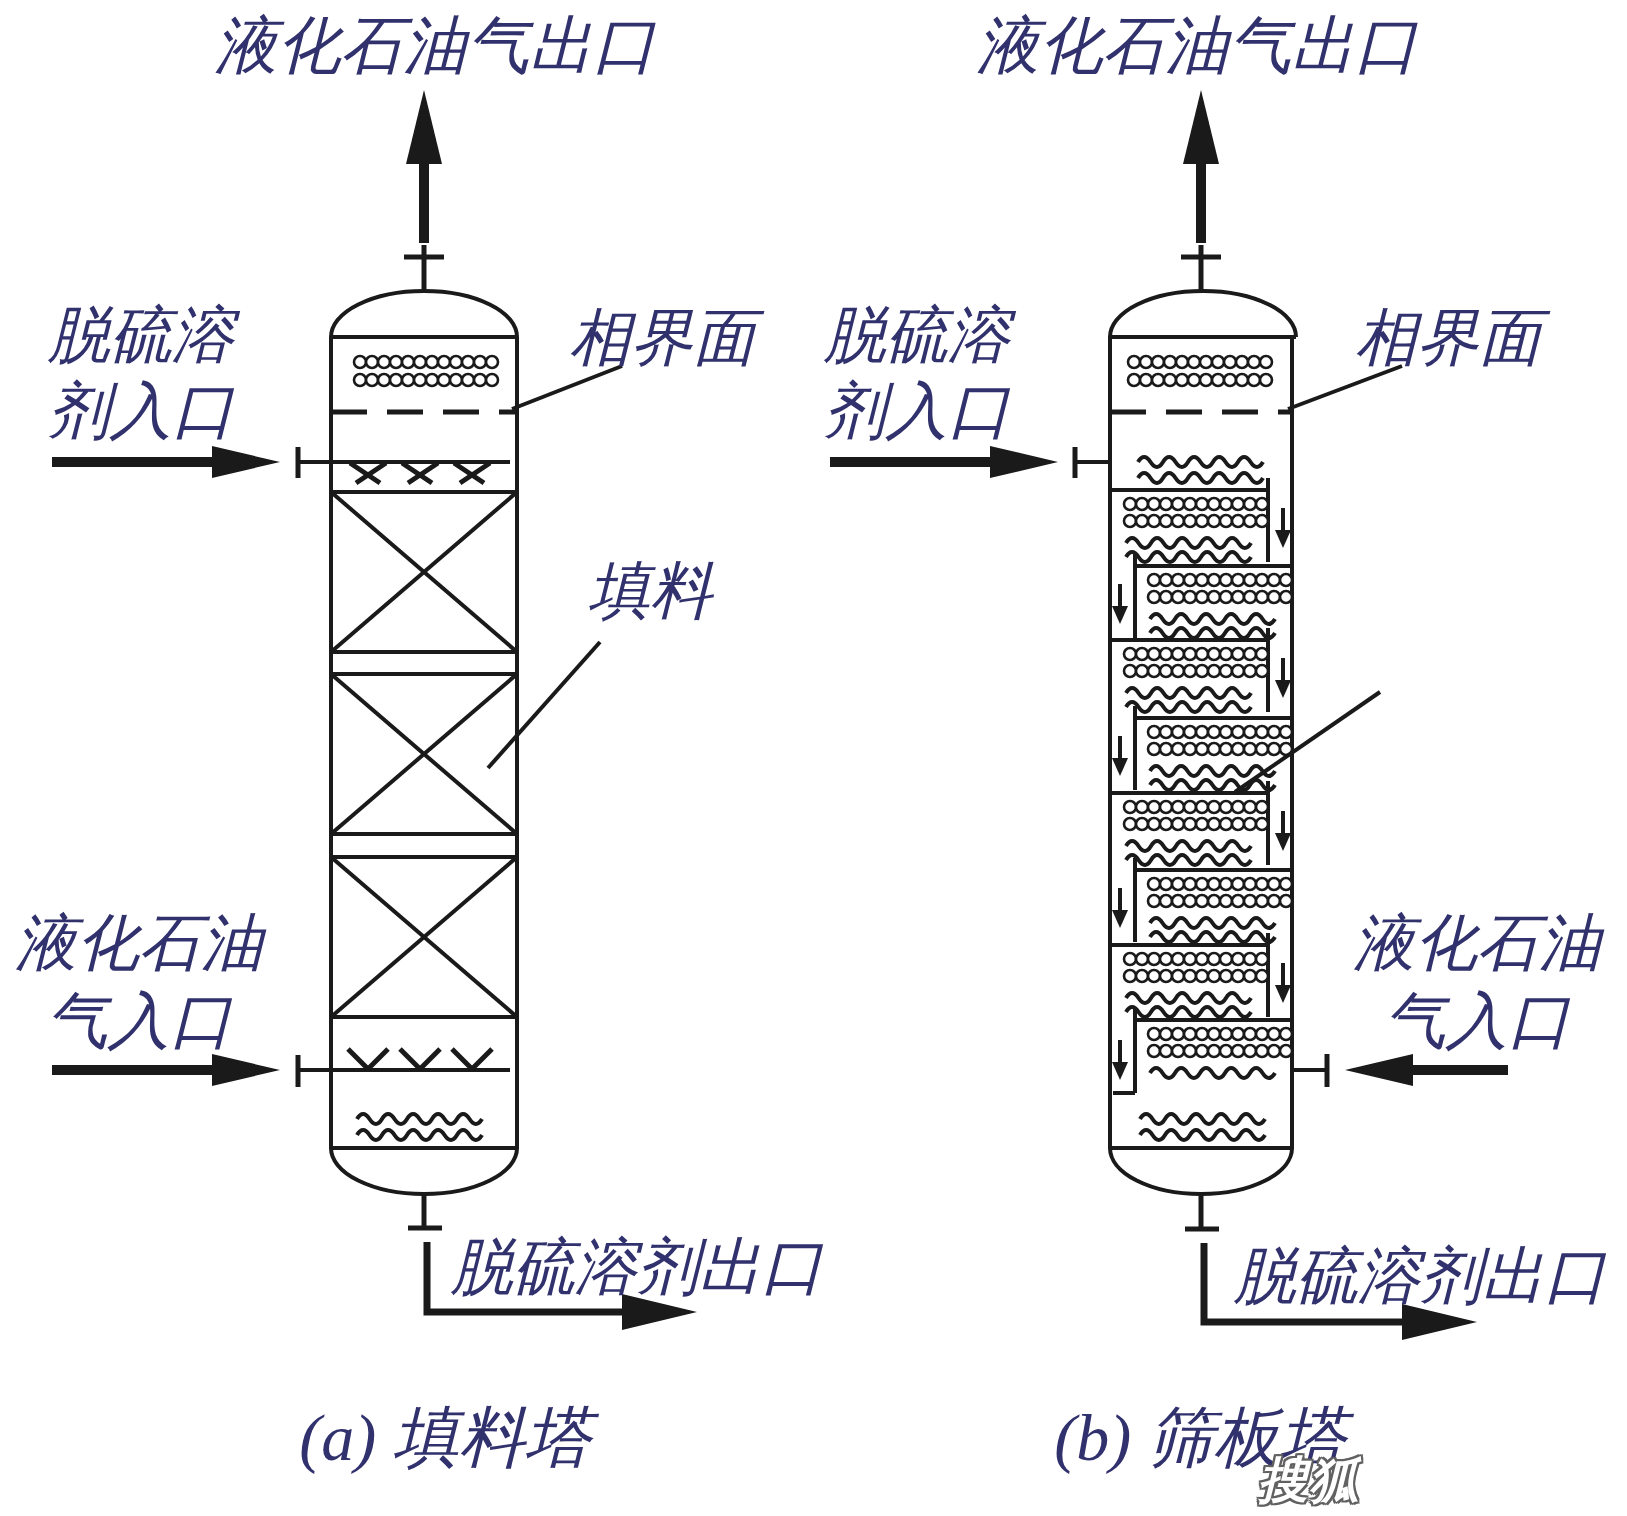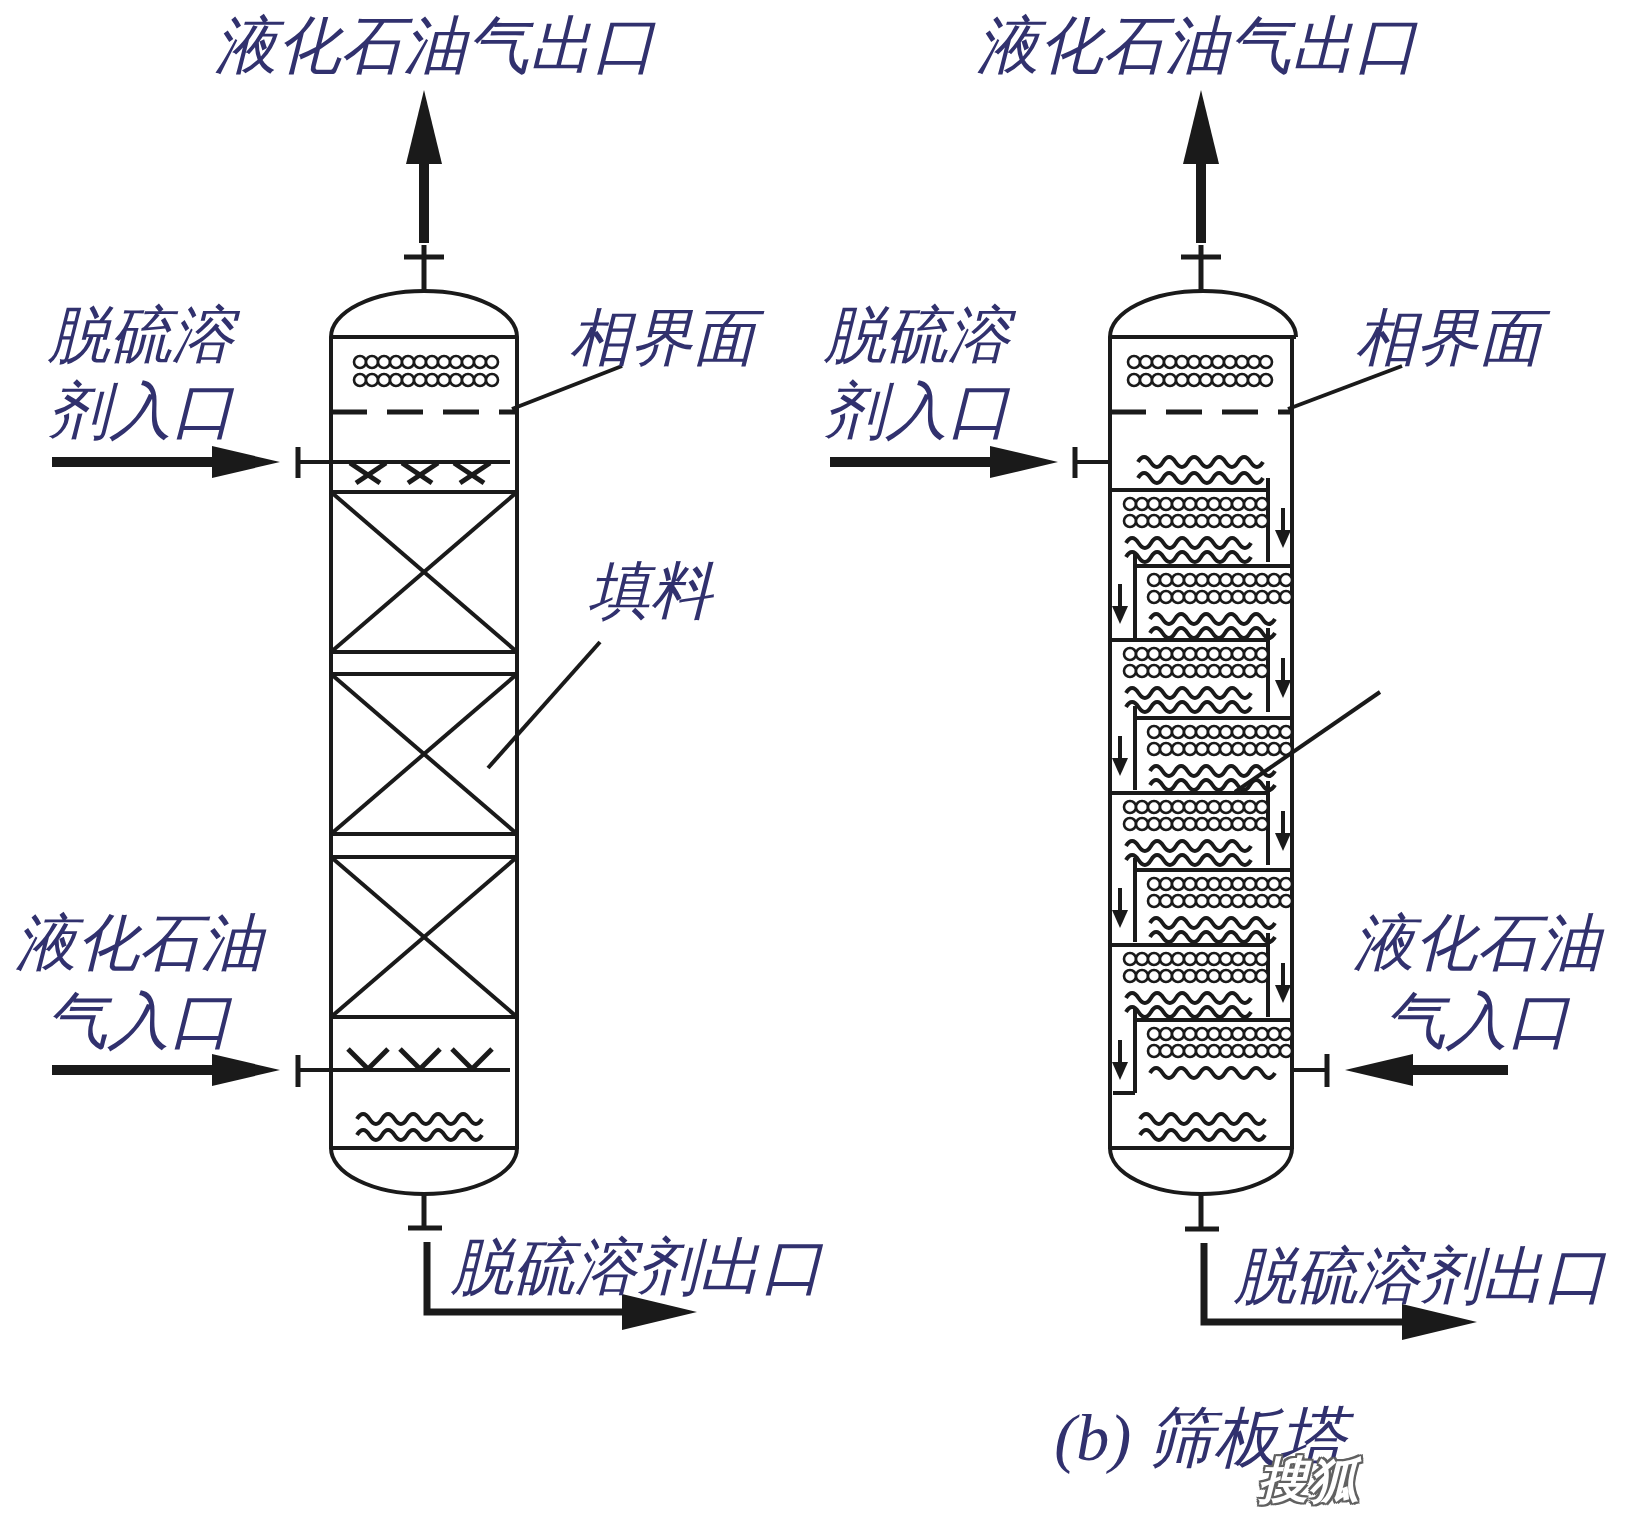--- a/index.html
+++ b/index.html
@@ -246,20 +246,21 @@
 
 <div class="lbl f62" style="left:585px;top:556px;width:130px;">填料</div>
 
 <div>
   <div class="lbl f62" style="left:10px;top:908px;width:258px;">液化石油</div>
   <div class="lbl f62" style="left:10px;top:986px;width:258px;">气入口</div>
 </div>
 
 <div class="lbl f62" style="left:448px;top:1232px;width:378px;">脱硫溶剂出口</div>
 
+<div class="lbl f66" style="left:290px;top:1400px;width:310px;">(a) 填料塔</div>
 
 <div class="lbl f63" style="left:974px;top:10px;width:446px;">液化石油气出口</div>
 
 <div>
   <div class="lbl f62" style="left:820px;top:300px;width:194px;">脱硫溶</div>
   <div class="lbl f62" style="left:820px;top:376px;width:194px;">剂入口</div>
 </div>
 
 <div class="lbl f62" style="left:1352px;top:303px;width:192px;">相界面</div>
 

